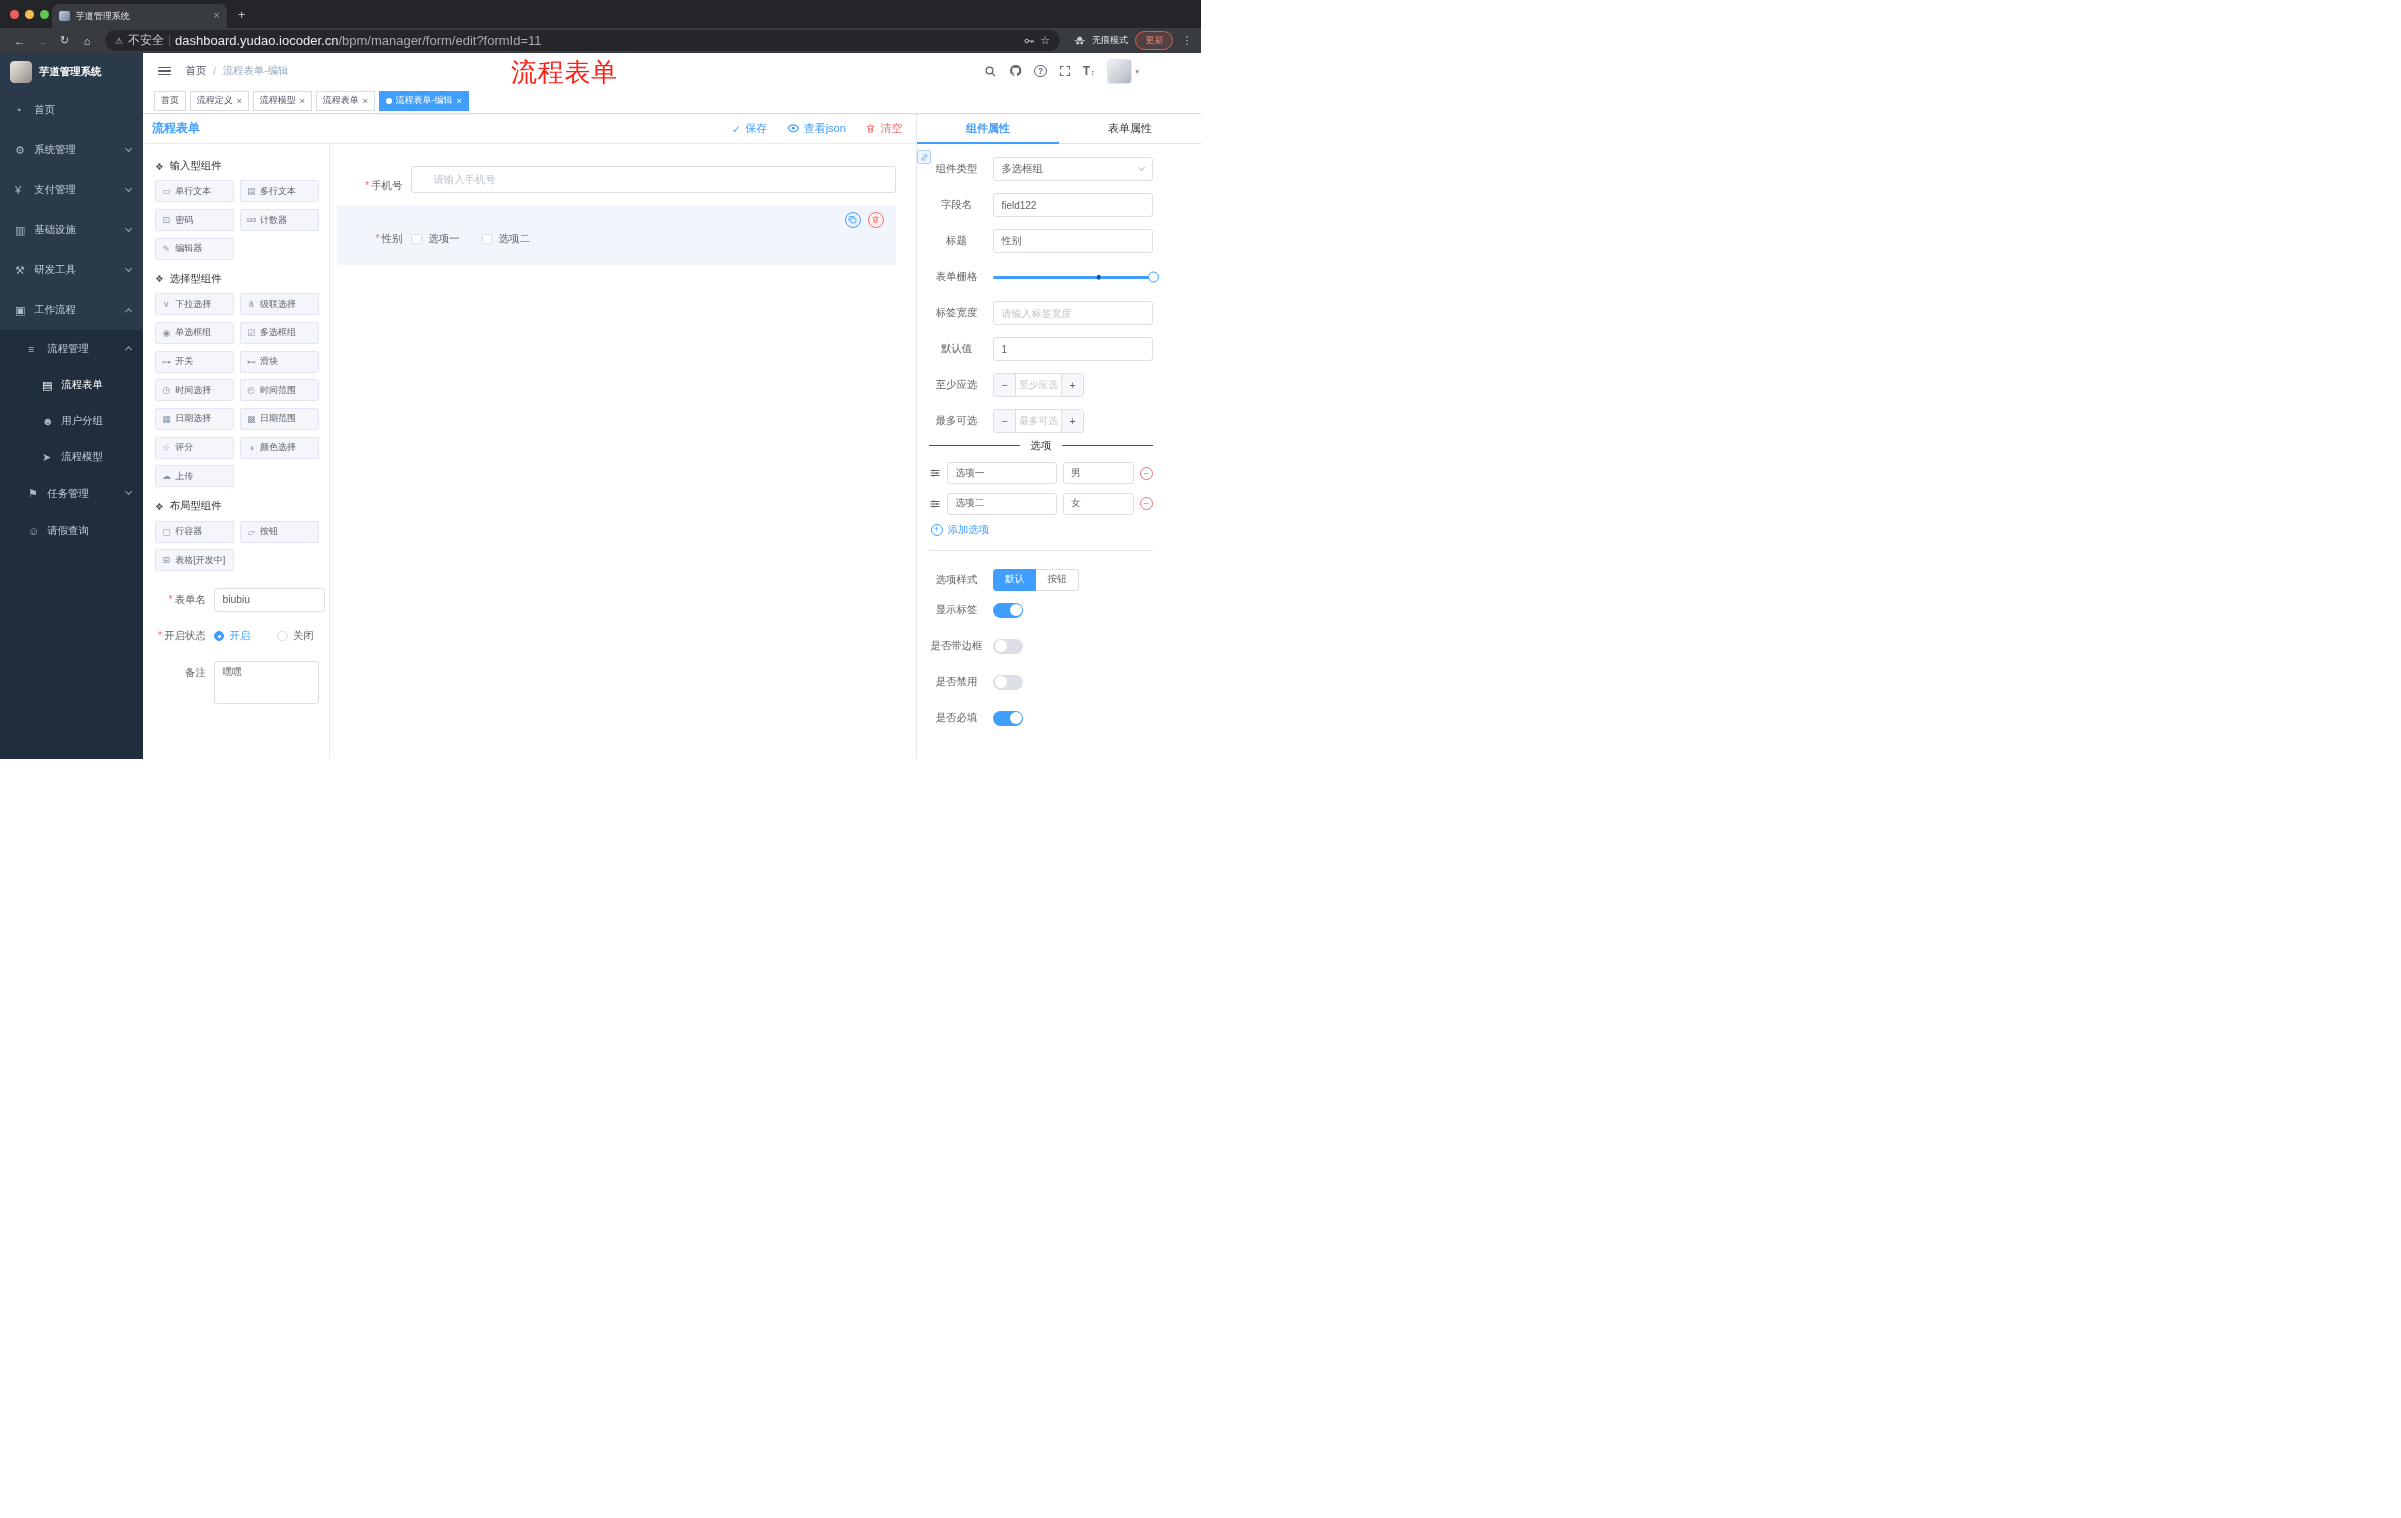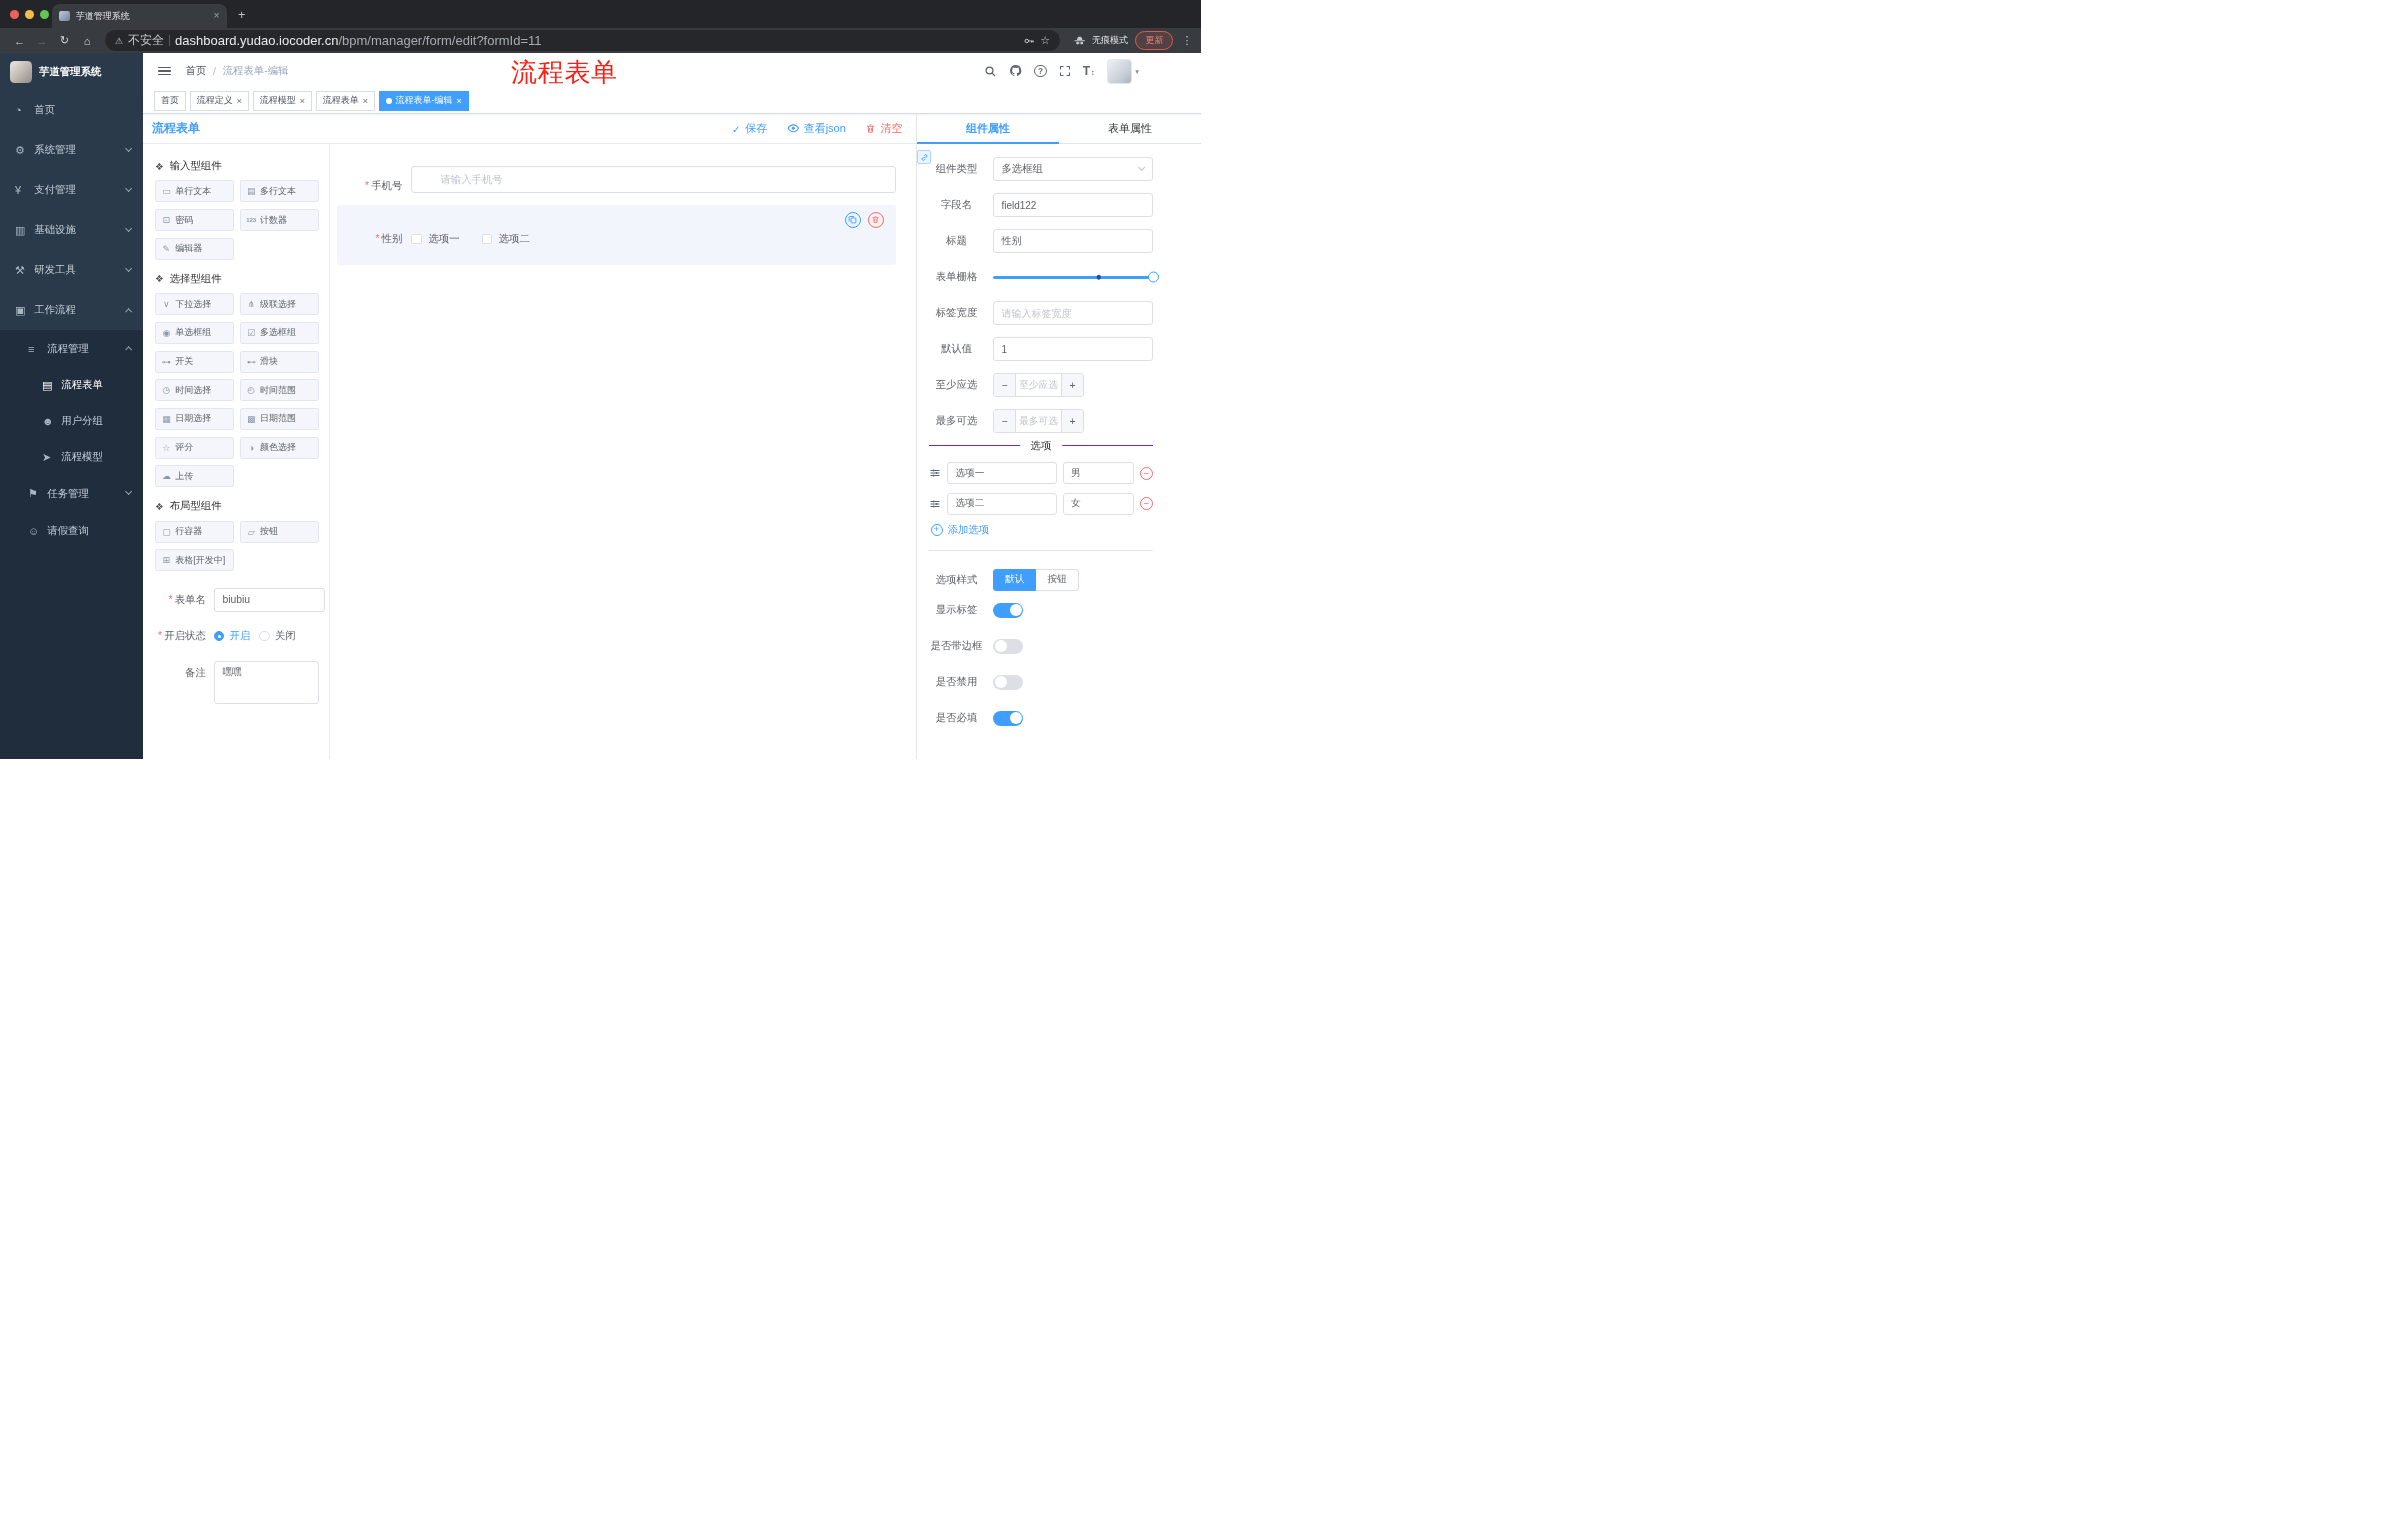--- a/index.html
+++ b/index.html
@@ -95,34 +95,34 @@
 .chips{display:grid;grid-template-columns:1fr 1fr;gap:6.7px 6px;margin-top:7.4px}
 .chip{height:22px;background:#f4f6fb;border:0.7px solid #e2e6f2;border-radius:2.2px;display:flex;align-items:center;padding:0 5.2px;gap:3.7px;font-size:9px;color:#5c6269;cursor:move;overflow:hidden;white-space:nowrap}
 .ci{color:#8d97a8;font-size:9px;width:10.4px;flex-shrink:0;text-align:center}
 .ci.num{font-size:6px;font-weight:bold}
 .pal-form{margin-top:16.3px;display:flex;flex-direction:column;gap:12.6px}
 .prow{display:flex;align-items:center}
 .prow.top{align-items:flex-start}
 .plab{width:59px;text-align:right;padding-right:8.2px;font-size:10.4px;color:#606266;flex-shrink:0;line-height:24px;white-space:nowrap}
 .req{color:#f56c6c;font-style:normal;margin-right:2.2px;font-size:10.4px}
 .pinput{width:111px;height:24px;border:0.7px solid #dcdfe6;border-radius:3px;padding:0 7.4px;font-size:10.4px;color:#606266;outline:none;background:#fff;font-family:inherit}
-.radios{display:flex;align-items:center;gap:9px}
+.radios{display:flex;align-items:center;gap:27px}
 .radio{display:inline-flex;align-items:center;gap:5.2px;cursor:pointer}
 .rdot{width:10.4px;height:10.4px;border-radius:50%;border:0.7px solid #dcdfe6;background:#fff;position:relative;flex-shrink:0}
 .rdot.on{border-color:#409eff;background:#409eff}
 .rdot.on::after{content:"";position:absolute;left:3px;top:3px;width:3px;height:3px;border-radius:50%;background:#fff}
 .rlab{font-size:10.4px;color:#606266}
 .rlab.blue{color:#409eff}
 .ptext{width:111px;height:43px;border:0.7px solid #dcdfe6;border-radius:3px;padding:4.5px 7.4px;font-size:9.7px;color:#606266;resize:none;outline:none;font-family:inherit}
 
 
 .canvas{flex:1;padding:22px 20px 0 7.4px;min-width:0}
 .cv-row{display:flex;align-items:flex-end}
 .cv-label{width:74px;text-align:right;padding-right:9px;font-size:10.4px;color:#606266;flex-shrink:0;white-space:nowrap}
-.cv-input{flex:1;height:27px;border:0.7px solid #dcdfe6;border-radius:3px;padding:0 28px;font-size:10.4px;color:#606266;outline:none;font-family:inherit;min-width:0}
+.cv-input{flex:1;height:27px;border:0.7px solid #dcdfe6;border-radius:3px;padding:0 21px;font-size:10.4px;color:#606266;outline:none;font-family:inherit;min-width:0}
 .cv-input::placeholder{color:#bfc4cd}
 .cv-selected{margin-top:12px;background:#f2f5fc;border-radius:3px;position:relative;padding:27px 0 19.3px}
 .cv-actions{position:absolute;top:6.7px;right:12px;display:flex;gap:6.7px}
 .act{width:16.3px;height:16.3px;border-radius:50%;display:flex;align-items:center;justify-content:center;cursor:pointer}
 .act.copy{border:0.7px solid #409eff;color:#409eff;background:#ecf5ff}
 .act.del{border:0.7px solid #f56c6c;color:#f56c6c;background:#fef0f0}
 .cv-checks{display:flex;align-items:center;gap:22px}
 .ckb{display:inline-flex;align-items:center;gap:6.7px;cursor:pointer}
 .box{width:10.4px;height:10.4px;border:0.7px solid #dcdfe6;border-radius:1.5px;background:#fff;flex-shrink:0}
 .ckb span{font-size:10.4px;color:#606266}

